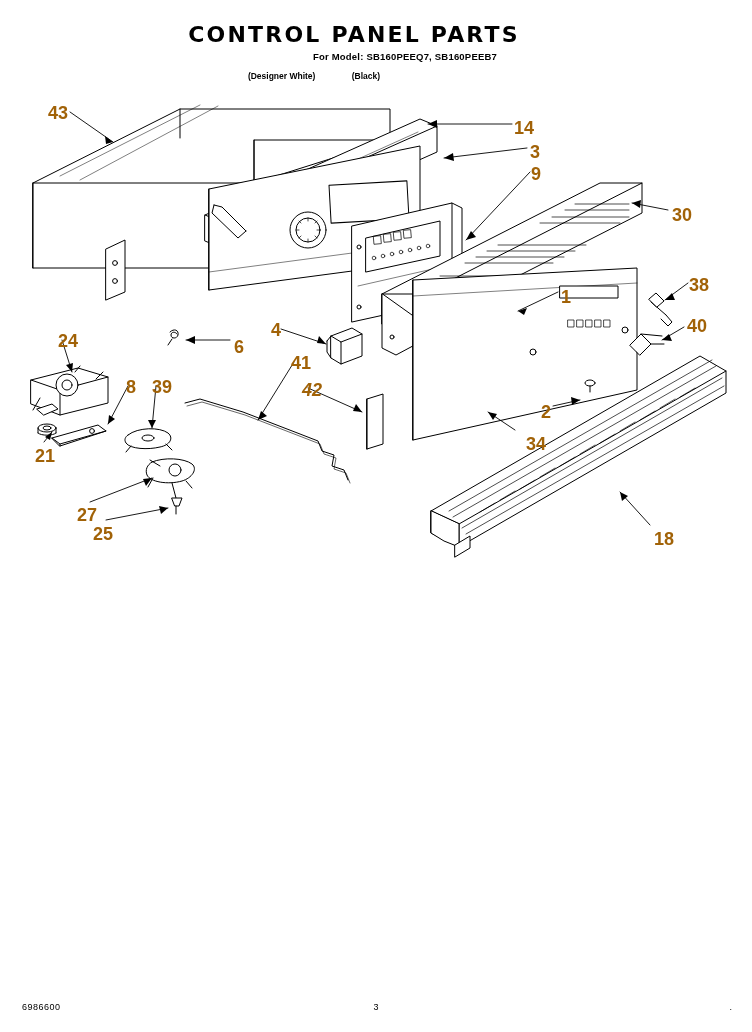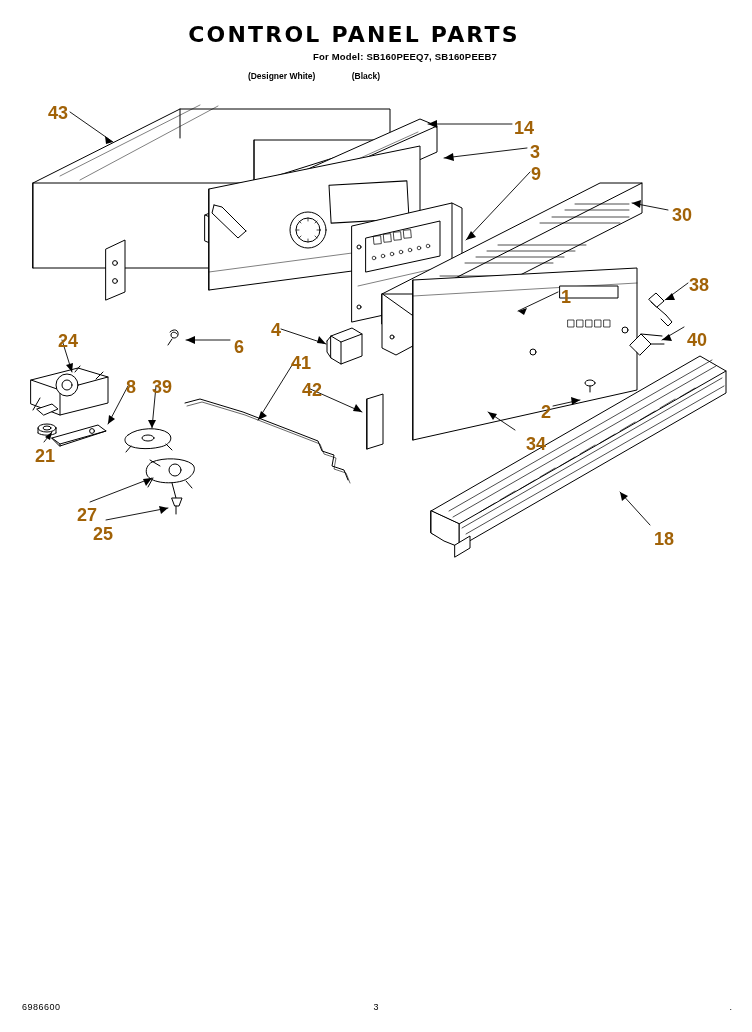--- a/index.html
+++ b/index.html
@@ -414,28 +414,28 @@
     </g>
   </svg>
 
   <div class="callout" style="left:48px;  top:103px;">43</div>
   <div class="callout" style="left:514px; top:118px;">14</div>
   <div class="callout" style="left:530px; top:142px;">3</div>
   <div class="callout" style="left:531px; top:164px;">9</div>
   <div class="callout" style="left:672px; top:205px;">30</div>
   <div class="callout" style="left:689px; top:275px;">38</div>
   <div class="callout" style="left:561px; top:287px;">1</div>
-  <div class="callout" style="left:687px; top:330px;">40</div>
+  <div class="callout" style="left:687px; top:316px;">40</div>
   <div class="callout" style="left:271px; top:320px;">4</div>
   <div class="callout" style="left:234px; top:337px;">6</div>
   <div class="callout" style="left:58px;  top:331px;">24</div>
   <div class="callout" style="left:291px; top:353px;">41</div>
   <div class="callout" style="left:126px; top:377px;">8</div>
   <div class="callout" style="left:152px; top:377px;">39</div>
-  <div class="callout" style="left:302px; top:380px;">42</div>
+  <div class="callout" style="left:302px; top:380px;font-style:italic;">42</div>
   <div class="callout" style="left:541px; top:402px;">2</div>
   <div class="callout" style="left:526px; top:434px;">34</div>
   <div class="callout" style="left:35px;  top:446px;">21</div>
   <div class="callout" style="left:77px;  top:505px;">27</div>
   <div class="callout" style="left:93px;  top:524px;">25</div>
   <div class="callout" style="left:654px; top:529px;">18</div>
 
   <div class="footer-left">6986600</div>
   <div class="footer-center">3</div>
   <div class="footer-dot">.</div>

